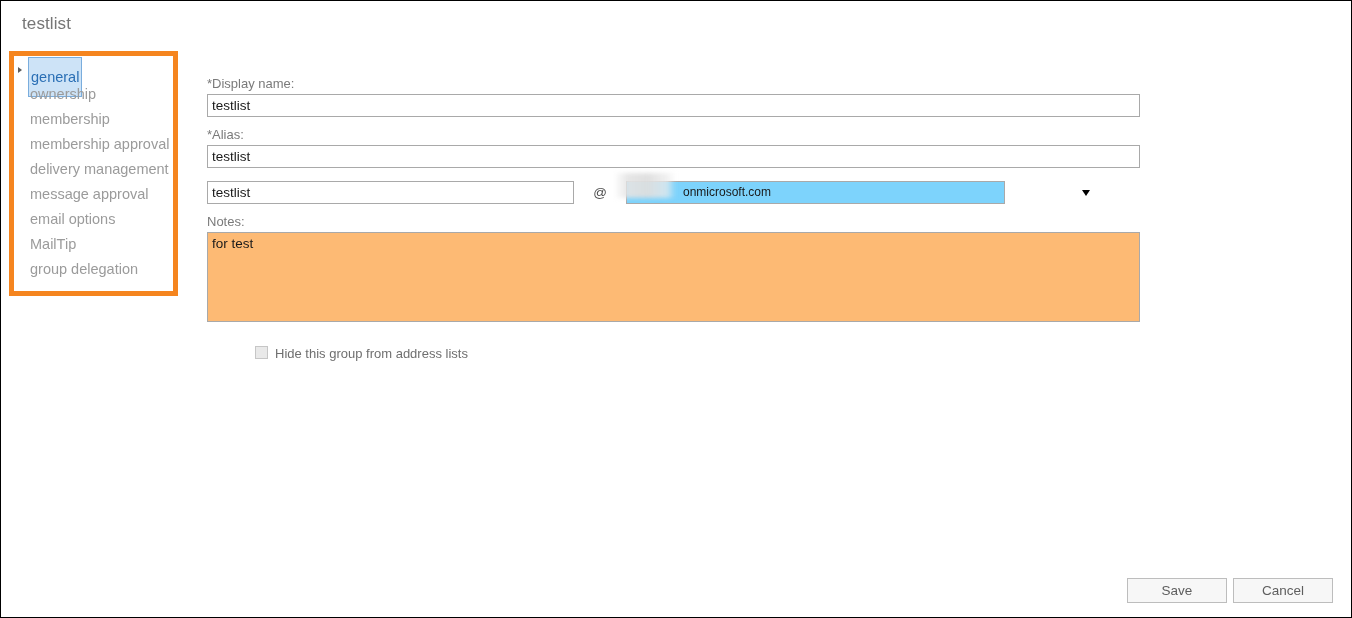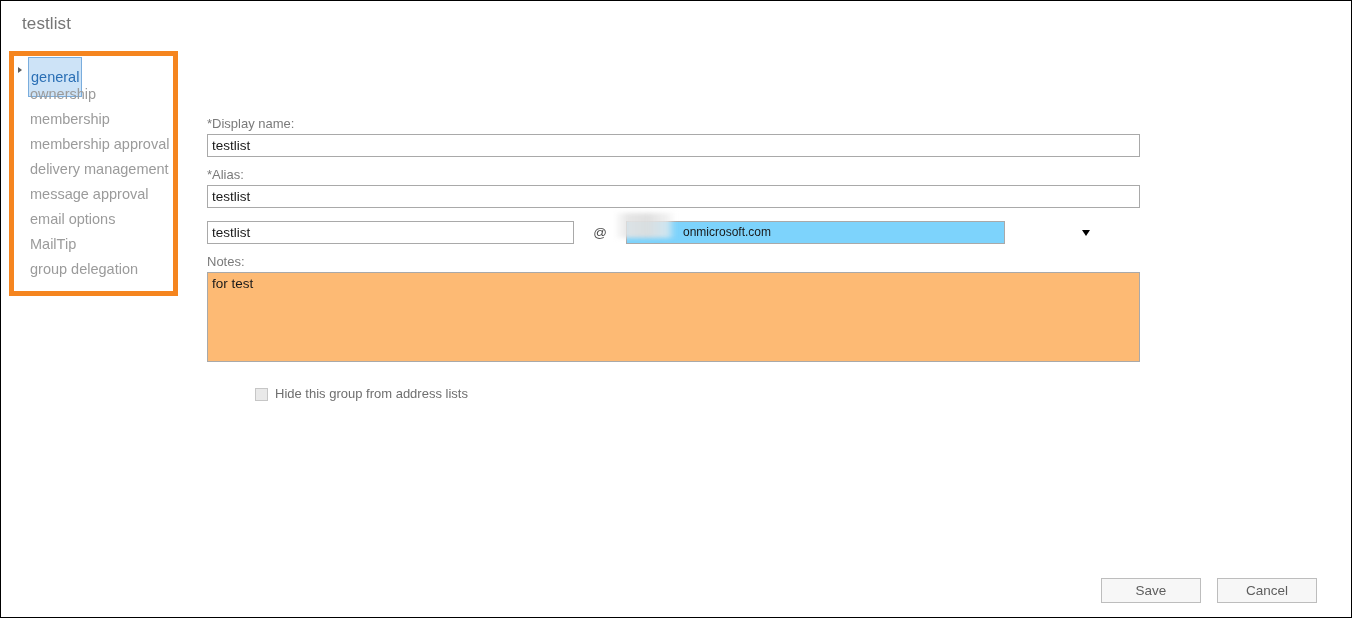--- a/index.html
+++ b/index.html
@@ -90,21 +90,20 @@
     border-top: 3.5px solid transparent;
     border-bottom: 3.5px solid transparent;
   }
 
   
   #form {
     position: absolute;
     left: 206px;
     top: 74px;
     width: 938px;
-    margin-top: 40px;
   }
   .field-label {
     font-size: 13px;
     color: #7a7a7a;
     line-height: 17px;
     margin-bottom: 2px;
     white-space: nowrap;
   }
   .txt {
     display: block;
@@ -199,21 +198,21 @@
     color: #1a1a1a;
     padding: 3px 4px;
     resize: none;
     outline: none;
     line-height: 16px;
   }
 
   
   #hide-group-row {
     display: flex;
-    align-items: flex-end;
+    align-items: flex-start;
     margin-top: 20px;
     padding-left: 48px;
   }
   #hide-group-checkbox {
     width: 13px;
     height: 13px;
     border: 1px solid #c6c6c6;
     background: #e9e9e9;
     margin: 0 7px 0 0;
     cursor: pointer;
@@ -222,24 +221,24 @@
   #hide-group-label {
     font-size: 13px;
     color: #6f6f6f;
     white-space: nowrap;
     cursor: default;
   }
 
   
   #footer {
     position: absolute;
-    right: 34px;
+    right: 18px;
     bottom: 14px;
     display: flex;
-    gap: 16px;
+    gap: 6px;
   }
   .btn {
     width: 100px;
     height: 25px;
     border: 1px solid #bdbdbd;
     background: #f7f7f7;
     font-family: "Liberation Sans", sans-serif;
     font-size: 13.5px;
     color: #5e5e5e;
     cursor: pointer;

